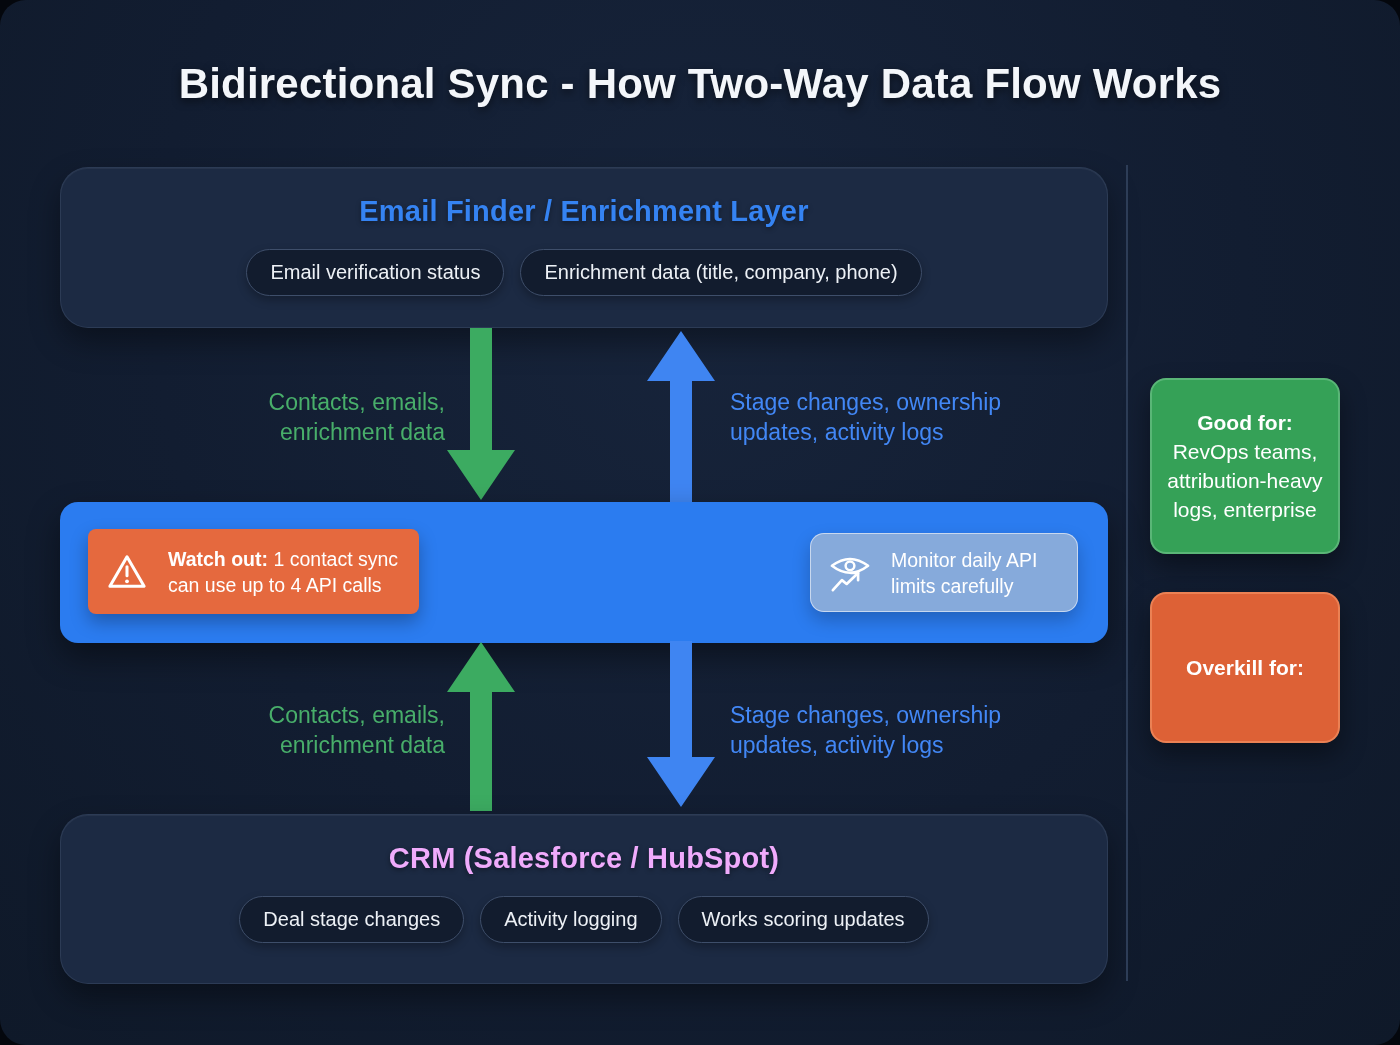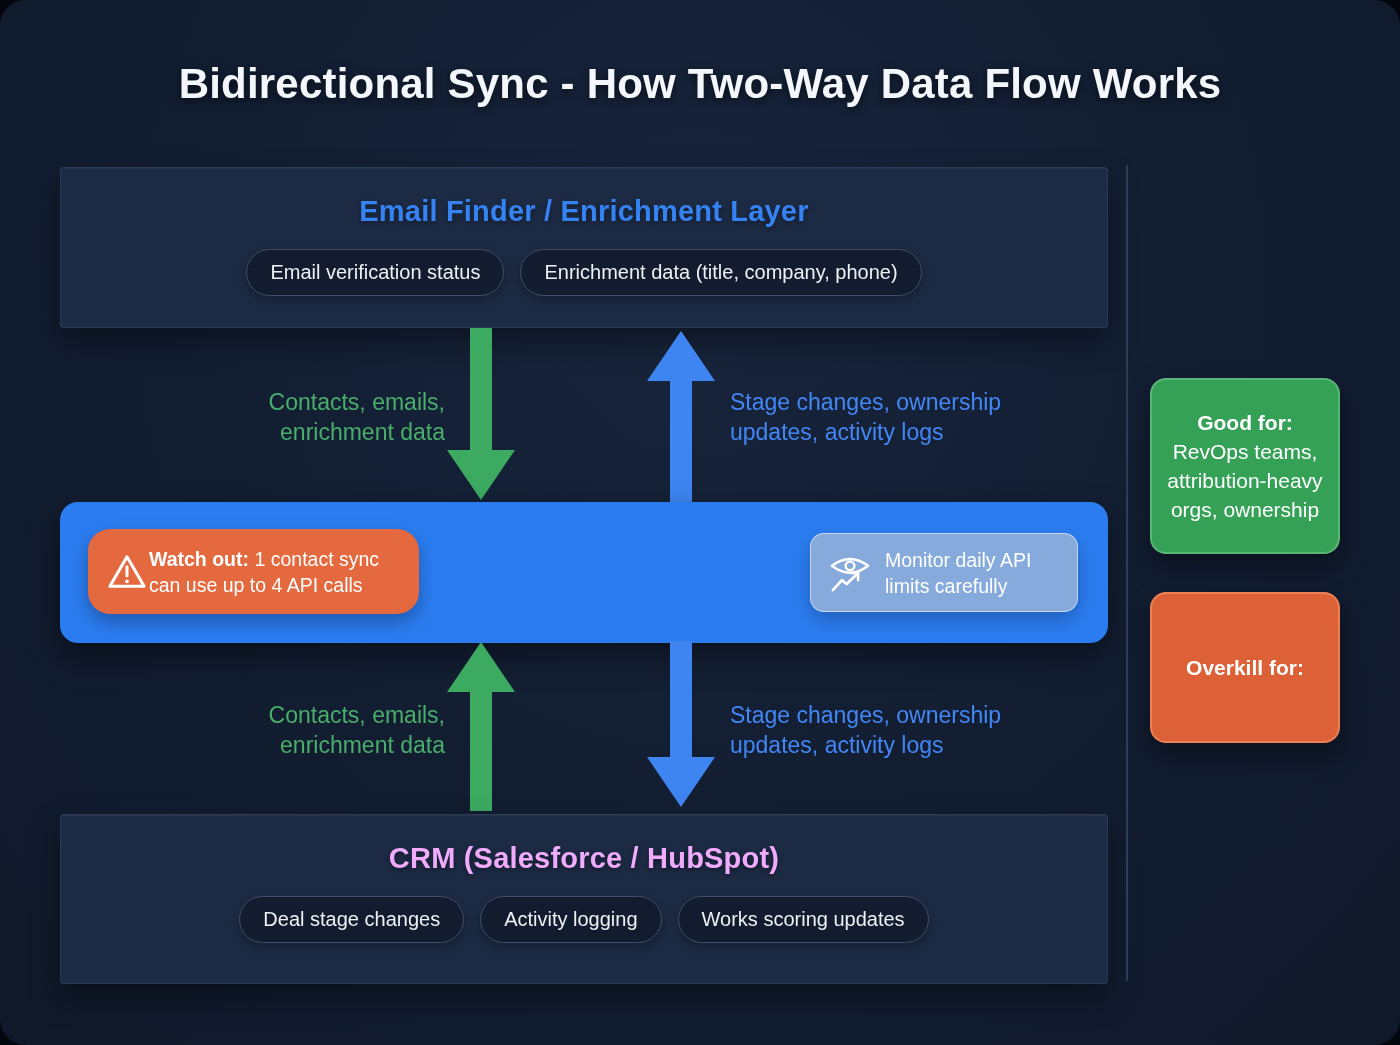--- a/index.html
+++ b/index.html
@@ -19,21 +19,21 @@
     position: absolute; left: 0; top: 60px; width: 1400px;
     text-align: center;
     font-size: 42px; font-weight: bold; color: #f3f6fa;
     letter-spacing: 0.2px;
     text-shadow: 0 3px 8px rgba(0,0,0,0.55);
   }
   .layer-box {
     position: absolute; left: 60px; width: 1048px;
     background: #1c2a43;
     border: 1px solid rgba(140,165,200,0.14);
-    border-radius: 4px;
+    border-radius: 28px;
     box-shadow: 0 14px 30px rgba(0,0,0,0.38), inset 0 1px 0 rgba(255,255,255,0.05);
   }
   .top-box { top: 167px; height: 161px; }
   .crm-box { top: 814px; height: 170px; }
   .layer-heading {
     text-align: center; font-weight: bold; font-size: 29px;
     margin-top: 27px; letter-spacing: 0.2px;
   }
   .layer-heading.blue { color: #3583f2; text-shadow: 0 2px 5px rgba(0,0,0,0.35); }
   .layer-heading.white { color: #f0abfc; text-shadow: 0 2px 5px rgba(0,0,0,0.4); }
@@ -65,34 +65,34 @@
     box-shadow: 0 14px 32px rgba(0,0,0,0.42);
   }
   .api-band-title {
     position: absolute; left: 0; right: 0; top: 50%; transform: translateY(-52%);
     text-align: center; color: #fdfefe; font-size: 31px; font-weight: bold;
     letter-spacing: 0.3px; text-shadow: 0 2px 5px rgba(0,0,0,0.3);
   }
   .warning-box {
     position: absolute; left: 28px; top: 27px; width: 331px; height: 85px;
     background: #e5693e;
-    border-radius: 22px;
-    display: flex; align-items: center; gap: 1px; padding: 0 18px;
+    border-radius: 8px;
+    display: flex; align-items: center; gap: 20px; padding: 0 18px;
     box-shadow: 0 8px 18px rgba(0,0,0,0.28);
   }
   .warning-text {
     color: #ffffff; font-size: 19.5px; line-height: 26px; width: 250px;
   }
   .warning-text b { font-weight: bold; }
   .monitor-box {
     position: absolute; right: 30px; top: 31px; width: 268px; height: 79px;
     background: rgba(178,192,209,0.68);
     border: 1.5px solid rgba(255,255,255,0.55);
     border-radius: 14px;
-    display: flex; align-items: center; gap: 13px; padding: 0 17px;
+    display: flex; align-items: center; gap: 19px; padding: 0 17px;
     box-shadow: 0 8px 18px rgba(0,0,0,0.22);
   }
   .monitor-text { color: #ffffff; font-size: 19.5px; line-height: 26px; }
   .divider {
     position: absolute; left: 1126px; top: 165px; width: 2px; height: 816px;
     background: #2d3d57;
   }
   .side-panel {
     position: absolute; left: 1150px; width: 190px;
     border-radius: 16px;
@@ -193,20 +193,20 @@
       <div class="chip">Deal stage changes</div>
       <div class="chip">Activity logging</div>
       <div class="chip">Works scoring updates</div>
     </div>
   </section>
 
   <div class="divider"></div>
 
   <aside class="side-panel good-panel">
     <div class="heading">Good for:</div>
-    <div class="body">RevOps teams, attribution-heavy orgs, ownership</div>
+    <div class="body">RevOps teams, attribution-heavy logs, enterprise</div>
   </aside>
 
   <aside class="side-panel overkill-panel">
     <div class="heading">Overkill for:</div>
   </aside>
 
 </div>
 
 </body></html>

